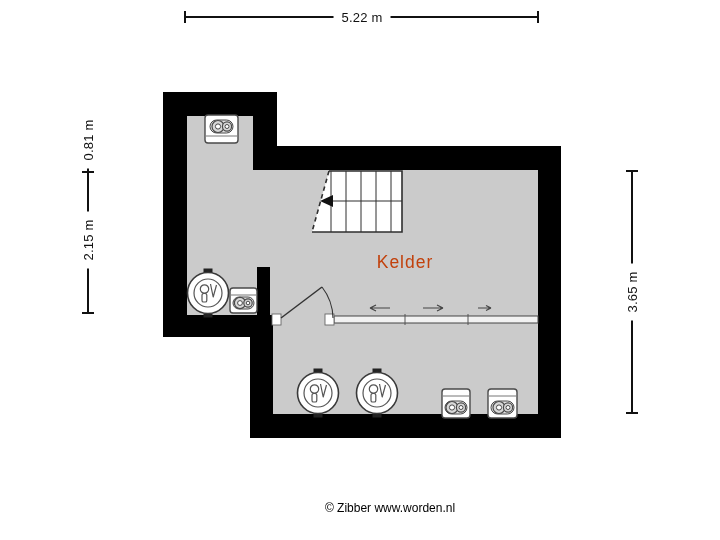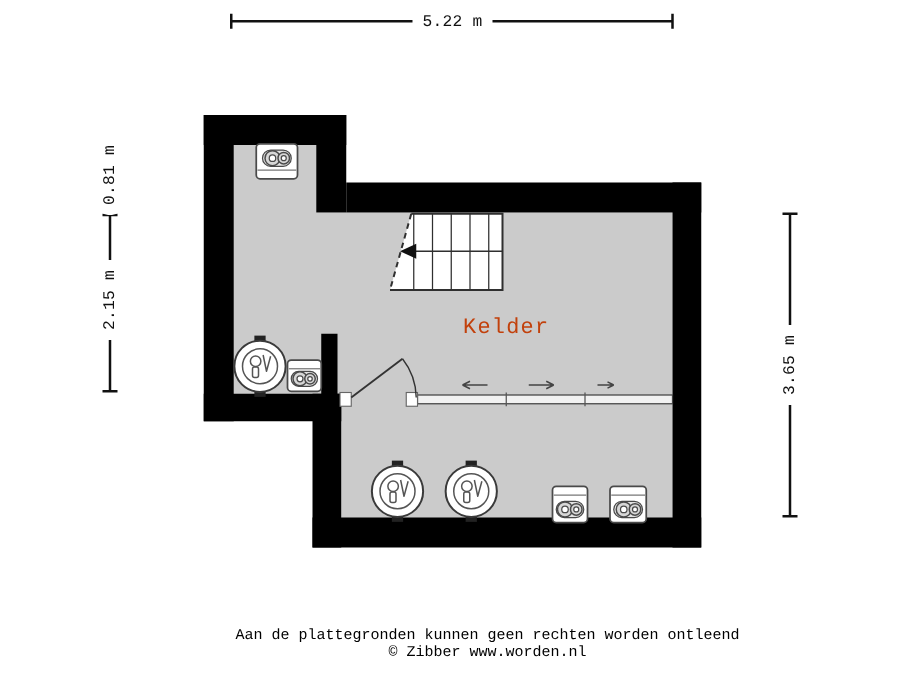--- a/index.html
+++ b/index.html
@@ -1,18 +1,18 @@
 <!DOCTYPE html>
 <html style="--floor: #cbcbcb; --wall: #000000; --bg: #ffffff; --pill: #ffffff; --line: #111111;"><head>
 <meta charset="utf-8">
 <style>
   html,body{margin:0;padding:0;background:#fff;}
   .canvas{
     position:relative;width:720px;height:540px;background:var(--bg,#fff);
-    font-family:Liberation Mono, monospace;overflow:hidden;
+    font-family:Liberation Sans, sans-serif;overflow:hidden;
   }
   svg{position:absolute;left:0;top:0;}
   .dim-pill{
     position:absolute;background:var(--pill,#fff);color:#111;
     font-size:13px;line-height:17px;padding:1px 8px;border-radius:8px;
     white-space:nowrap;transform:translate(-50%,-50%);letter-spacing:.2px;
   }
   .dim-pill.vert{transform:translate(-50%,-50%) rotate(-90deg);}
   .room-label{
     position:absolute;left:405px;top:262px;transform:translate(-50%,-50%);
@@ -150,17 +150,16 @@
   </svg>
 
   <div class="dim-pill" style="left:362px;top:17px;">5.22 m</div>
   <div class="dim-pill vert" style="left:88px;top:140px;">0.81 m</div>
   <div class="dim-pill vert" style="left:88px;top:240px;">2.15 m</div>
   <div class="dim-pill vert" style="left:632px;top:292px;">3.65 m</div>
 
   <div class="room-label">Kelder</div>
 
   <div class="footer">
-    <div>Aan de plattegronden kunnen geen rechten worden ontleend</div>
     <div>© Zibber www.worden.nl</div>
   </div>
 
 </div>
 
 </body></html>

